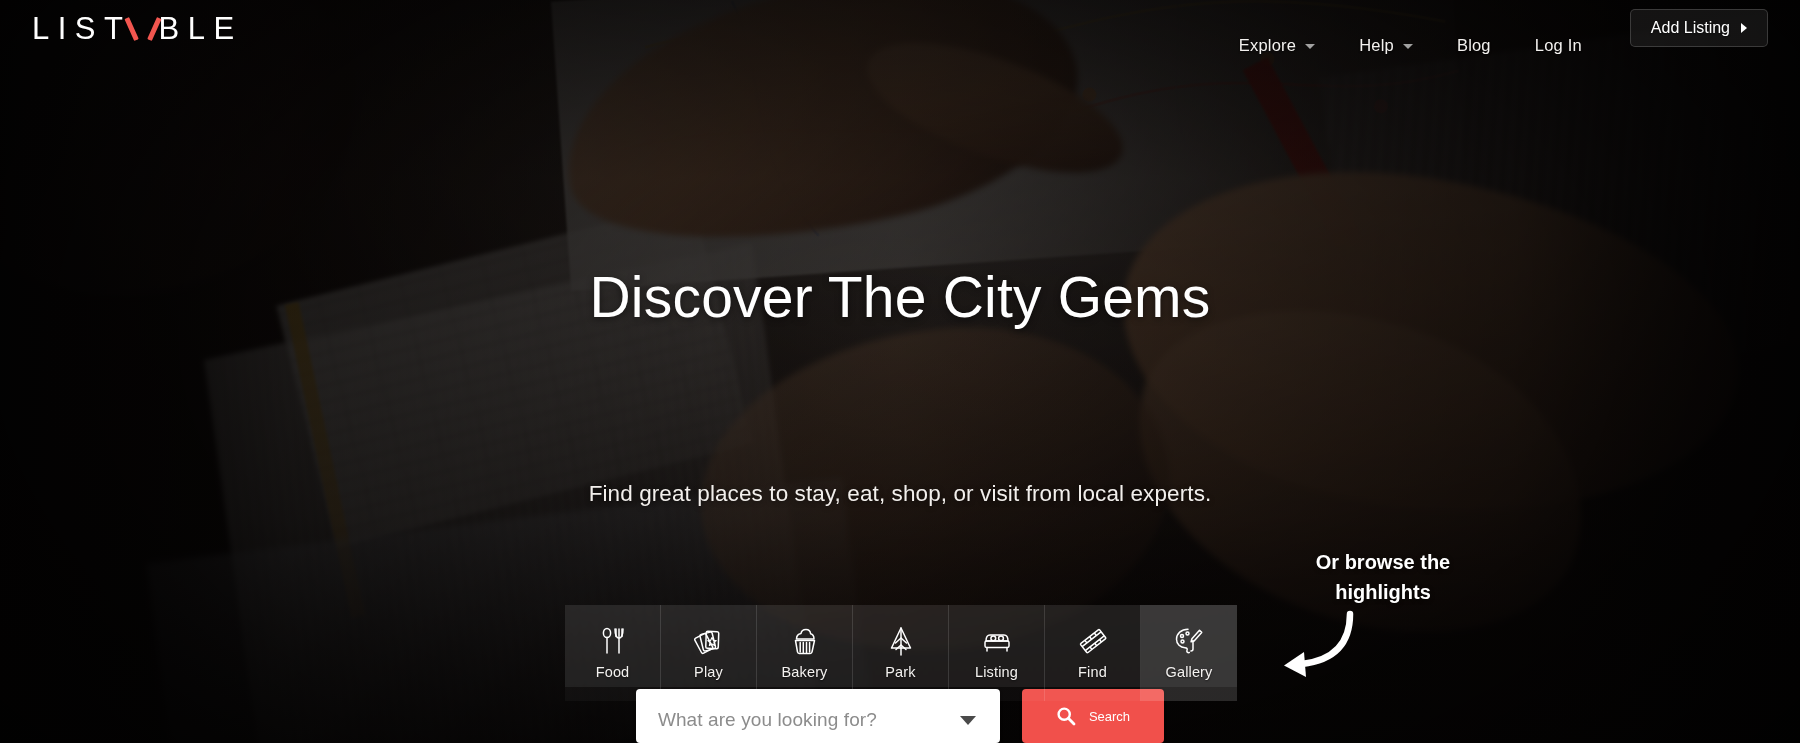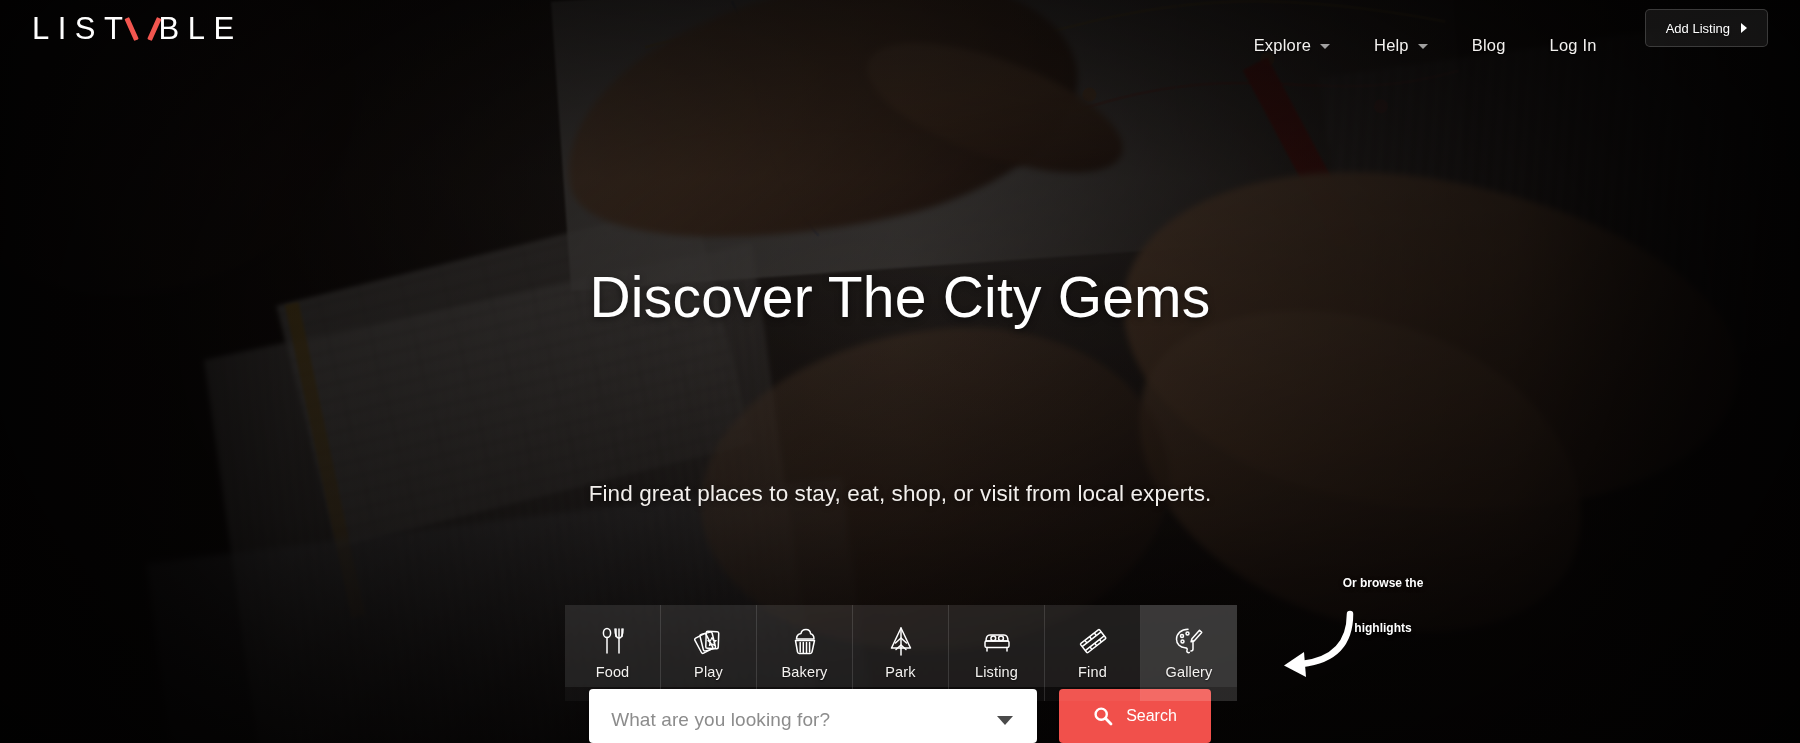--- a/index.html
+++ b/index.html
@@ -238,21 +238,21 @@
     margin-left: 26px;
     display: flex;
     align-items: center;
     gap: 11px;
     height: 38px;
     padding: 0 20px;
     border-radius: 5px;
     border: 1px solid rgba(255,255,255,0.17);
     background: rgba(255,255,255,0.07);
     color: #ffffff;
-    font-size: 13px;
+    font-size: 16px;
     cursor: pointer;
     white-space: nowrap;
     text-shadow: 0 1px 2px rgba(0,0,0,0.5);
   }
   .tri-right {
     width: 0; height: 0;
     border-top: 5px solid transparent;
     border-bottom: 5px solid transparent;
     border-left: 6px solid #ffffff;
     display: inline-block;
@@ -292,21 +292,21 @@
 
   
   #search-row {
     margin-top: 42px;
     display: flex;
     align-items: center;
     gap: 22px;
   }
   #search-select {
     position: relative;
-    width: 448px;
+    width: 364px;
     height: 54px;
     background: #ffffff;
     border-radius: 4px;
     display: flex;
     align-items: center;
     padding: 8px 18px 0 22px;
     cursor: pointer;
     box-shadow: 0 1px 3px rgba(0,0,0,0.25);
   }
   #search-placeholder {
@@ -323,21 +323,21 @@
     border-top: 9px solid #4a4a4a;
     margin-right: 6px;
   }
   #search-button {
     height: 54px;
     padding: 0 34px;
     background: #F1504B;
     border: none;
     border-radius: 4px;
     color: #ffffff;
-    font-size: 16px;
+    font-size: 13px;
     display: flex;
     align-items: center;
     gap: 13px;
     cursor: pointer;
     font-family: "Liberation Sans", sans-serif;
     box-shadow: 0 1px 3px rgba(0,0,0,0.22);
   }
   .mag-icon { display: block; }
 
   
@@ -381,27 +381,26 @@
   
   #browse-hint {
     position: absolute;
     left: 1288px;
     top: 548px;
     width: 190px;
     text-align: center;
     z-index: 36;
   }
   .hint-line {
-    font-size: 12px;
+    font-size: 20px;
     font-weight: 700;
     color: #ffffff;
     line-height: 1.48;
     text-shadow: 0 1px 4px rgba(0,0,0,0.6);
     white-space: nowrap;
-    margin-top: 27px;
   }
   #hint-arrow {
     position: absolute;
     left: 1258px;
     top: 610px;
     z-index: 36;
   }
 </style>
 </head>
 <body>

